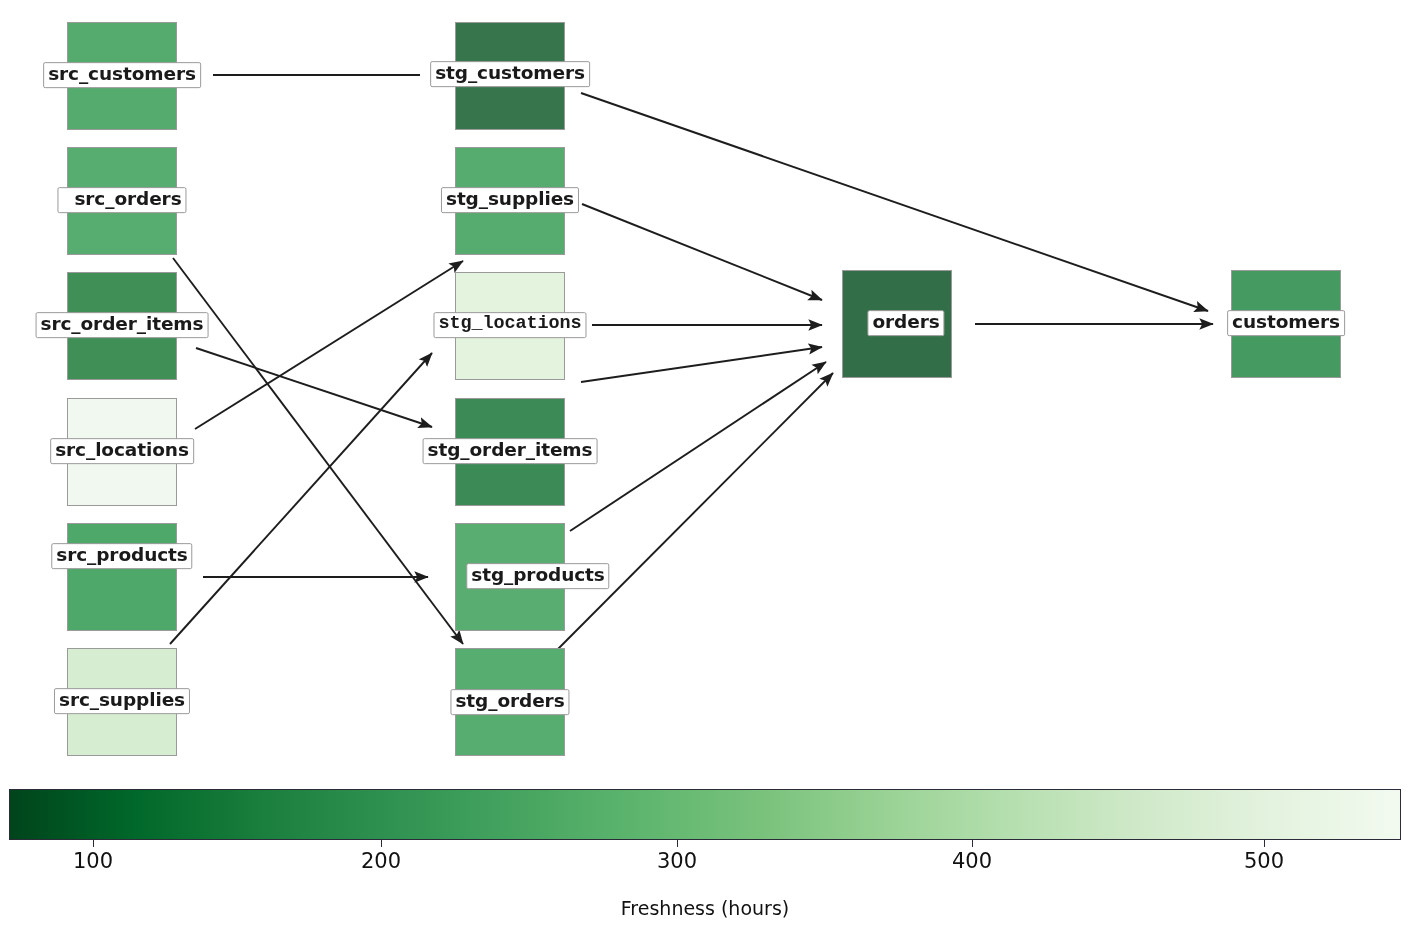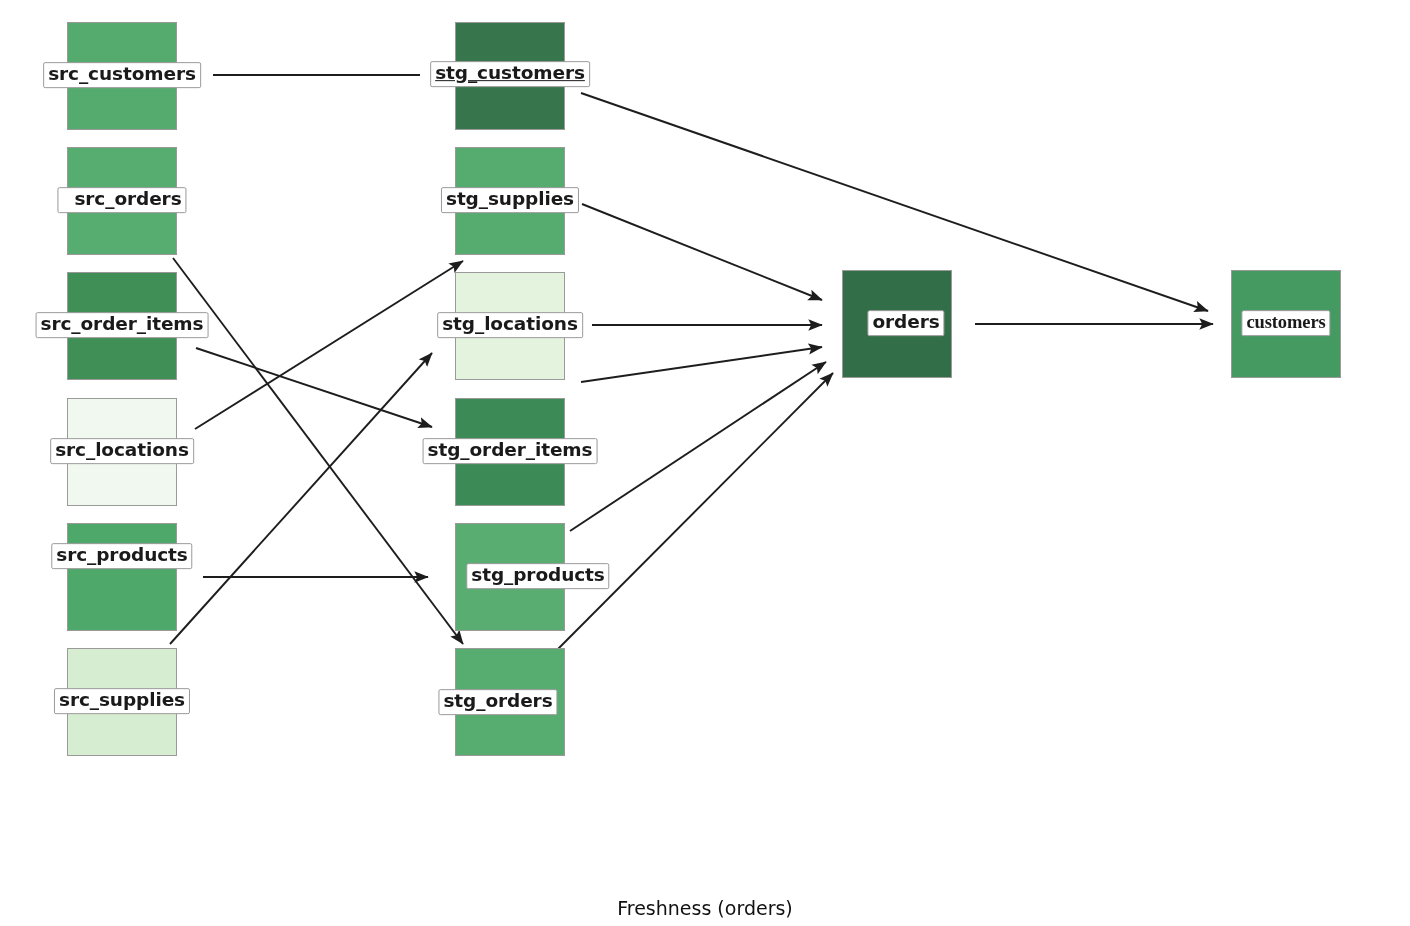--- a/index.html
+++ b/index.html
@@ -150,41 +150,59 @@
     <div class="node-box" style="left:67px; top:398px; width:110px; height:108px; background:#f1f8ef;"></div>
     <div class="node-label" style="left:122px; top:451px;">src_locations</div>
 
     <div class="node-box" style="left:67px; top:523px; width:110px; height:108px; background:#4da869;"></div>
     <div class="node-label" style="left:122px; top:556px;">src_products</div>
 
     <div class="node-box" style="left:67px; top:648px; width:110px; height:108px; background:#d7edd1;"></div>
     <div class="node-label" style="left:122px; top:701px;">src_supplies</div>
 
     <div class="node-box" style="left:455px; top:22px; width:110px; height:108px; background:#37754c;"></div>
-    <div class="node-label" style="left:510px; top:74px;text-decoration:underline;">stg_customers</div>
+    <div class="node-label" style="left:510px; top:74px;">stg_customers</div>
 
     <div class="node-box" style="left:455px; top:147px; width:110px; height:108px; background:#56ab6e;"></div>
     <div class="node-label" style="left:510px; top:200px;">stg_supplies</div>
 
     <div class="node-box" style="left:455px; top:272px; width:110px; height:108px; background:#e3f3de;"></div>
-    <div class="node-label" style="left:510px; top:325px;">stg_locations</div>
+    <div class="node-label" style="left:510px; top:325px;font-family:Liberation Mono, monospace;">stg_locations</div>
 
     <div class="node-box" style="left:455px; top:398px; width:110px; height:108px; background:#3c8a55;"></div>
     <div class="node-label" style="left:510px; top:451px;">stg_order_items</div>
 
     <div class="node-box" style="left:455px; top:523px; width:110px; height:108px; background:#59ad70;"></div>
     <div class="node-label" style="left:538px; top:576px;">stg_products</div>
 
     <div class="node-box" style="left:455px; top:648px; width:110px; height:108px; background:#57ac6f;"></div>
-    <div class="node-label" style="left:498px; top:702px;text-align:right;">stg_orders</div>
+    <div class="node-label" style="left:510px; top:702px;text-align:right;">stg_orders</div>
 
     <div class="node-box" style="left:842px; top:270px; width:110px; height:108px; background:#326e47;"></div>
     <div class="node-label" style="left:897px; top:323px;margin-left:9px;">orders</div>
 
     <div class="node-box" style="left:1231px; top:270px; width:110px; height:108px; background:#449a61;"></div>
-    <div class="node-label" style="left:1286px; top:323px;font-family:Liberation Serif, serif;">customers</div>
+    <div class="node-label" style="left:1286px; top:323px;">customers</div>
 
   </div>
 
-
-  <div id="cb-axislabel">Freshness (orders)</div>
+  <div id="colorbar-wrap">
+    <div id="colorbar"></div>
+
+    <div class="cb-tick" style="left:84px;"></div>
+    <div class="cb-ticklabel" style="left:84px;">100</div>
+
+    <div class="cb-tick" style="left:372px;"></div>
+    <div class="cb-ticklabel" style="left:372px;">200</div>
+
+    <div class="cb-tick" style="left:668px;"></div>
+    <div class="cb-ticklabel" style="left:668px;">300</div>
+
+    <div class="cb-tick" style="left:963px;"></div>
+    <div class="cb-ticklabel" style="left:963px;">400</div>
+
+    <div class="cb-tick" style="left:1255px;"></div>
+    <div class="cb-ticklabel" style="left:1255px;">500</div>
+  </div>
+
+  <div id="cb-axislabel">Freshness (hours)</div>
 
 </div>
 
 </body></html>

